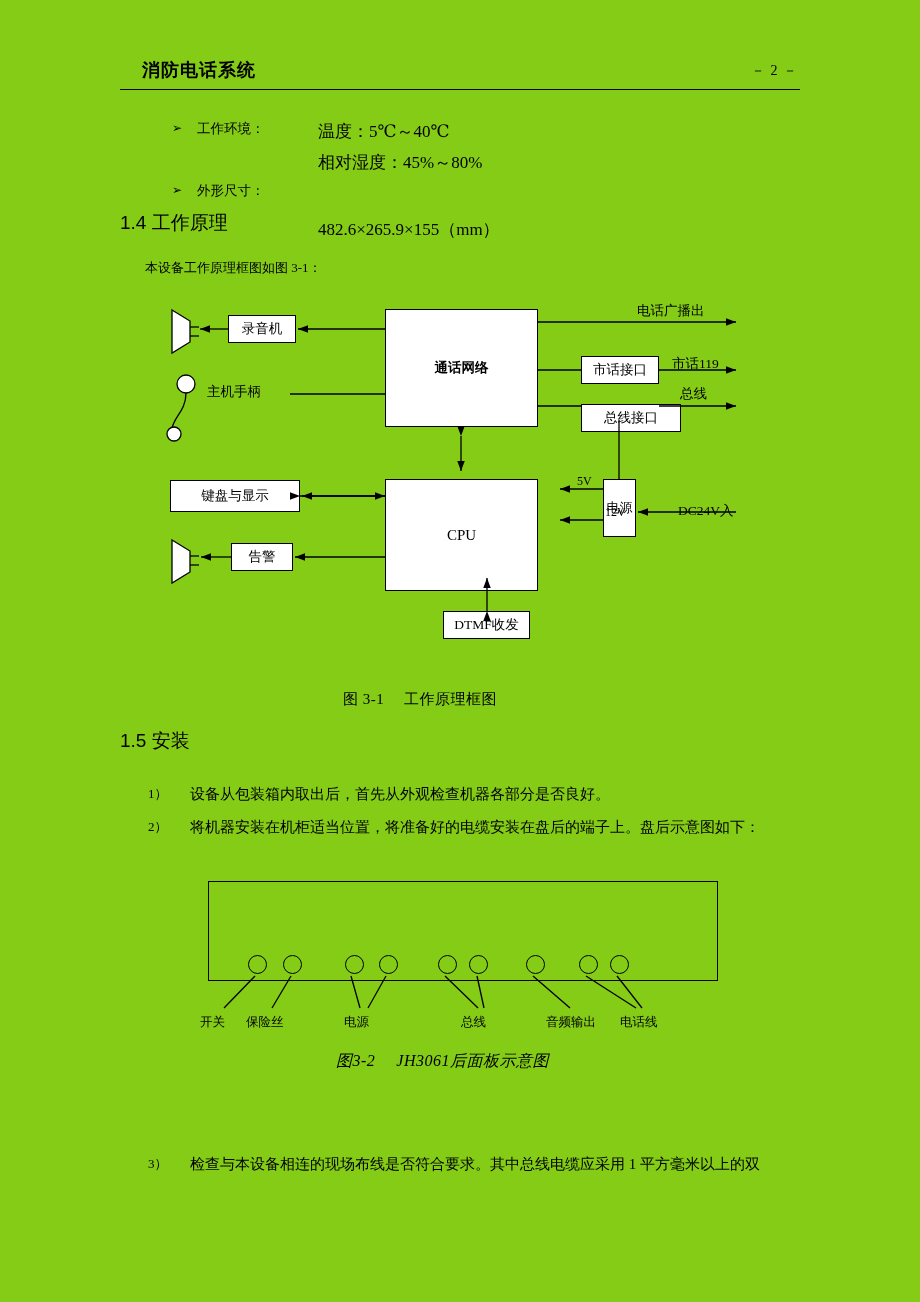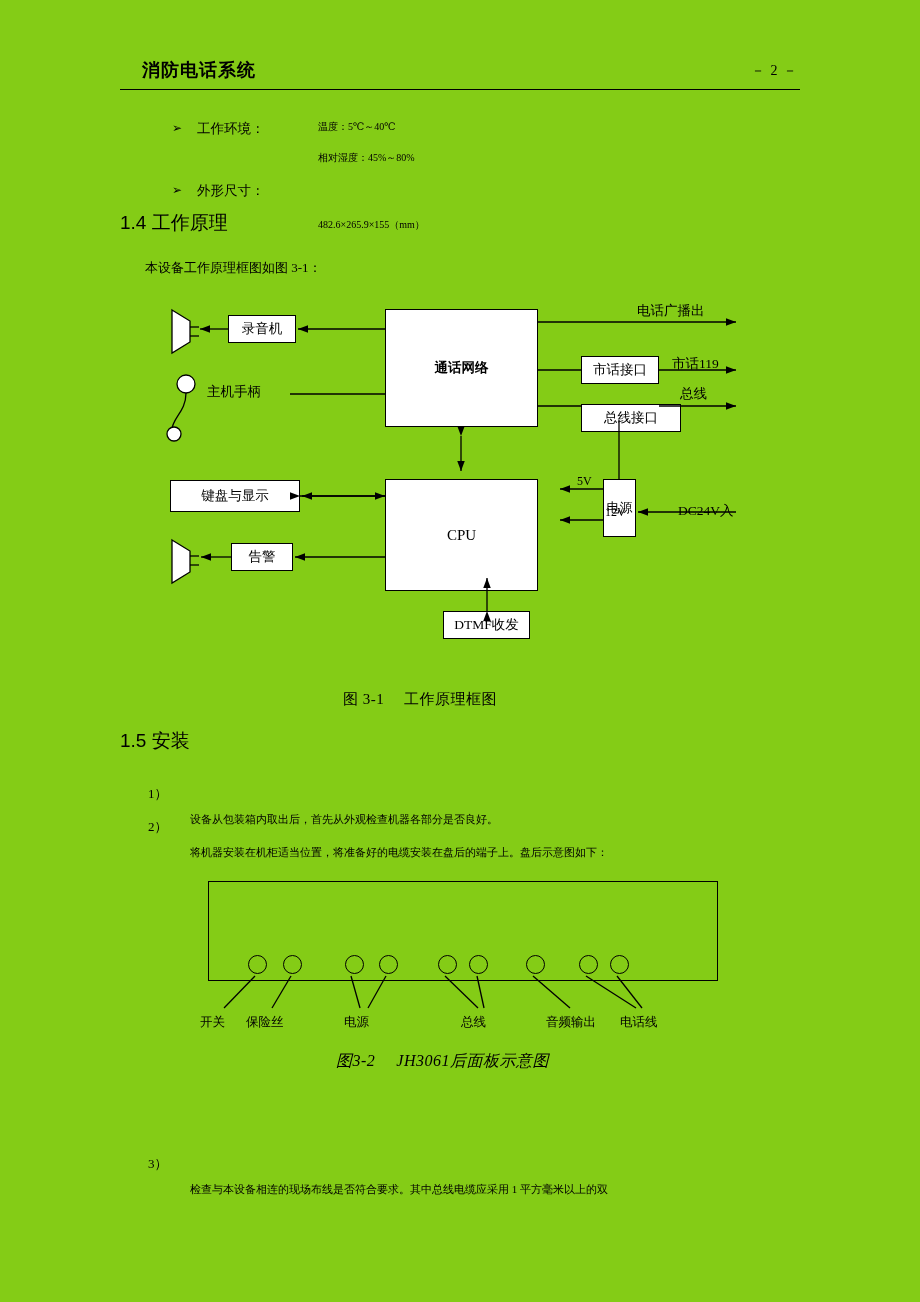--- a/index.html
+++ b/index.html
@@ -49,21 +49,21 @@
     left: 0;
     top: 31px;
     width: 680px;
     border-top: 1.6px solid #000;
   }
   .bullet-arrow {
     position: absolute;
     font-size: 12px;
   }
   .spec-label { position: absolute; font-size: 13.5px; }
-  .spec-value { position: absolute; font-size: 10px; }
+  .spec-value { position: absolute; font-size: 17px; }
 
   
   .sec-title {
     position: absolute;
     font-family: "Liberation Sans", sans-serif;
     font-size: 19px;
     color: #000;
   }
 
   .body-text {
@@ -97,22 +97,21 @@
   }
   .dlabel-sm {
     position: absolute;
     font-size: 12px;
     white-space: nowrap;
   }
 
   
   .olitem {
     position: absolute;
-    font-size: 11px;
-    margin-top: 27px;
+    font-size: 15px;
   }
   .olnum { position: absolute; font-size: 13px; }
 
   
   .panel {
     position: absolute;
     border: 1.4px solid #000;
     box-sizing: border-box;
   }
   .port {

